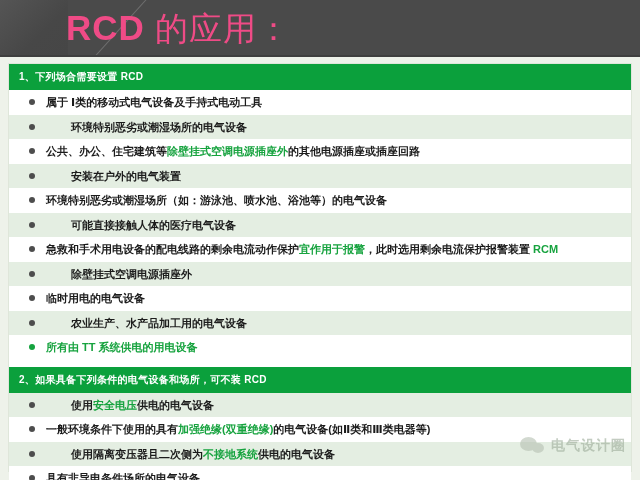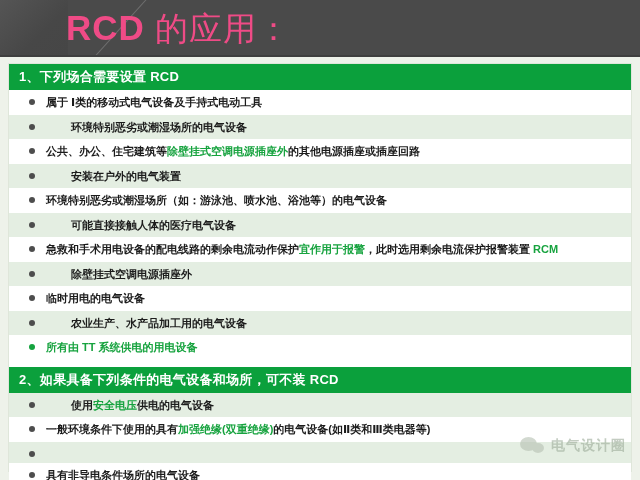--- a/index.html
+++ b/index.html
@@ -81,21 +81,21 @@
   }
 
   
   .sec-bar {
     height: 26px;
     background: #0ba03c;
     display: flex;
     align-items: center;
     padding-left: 10px;
     color: #ffffff;
-    font-size: 13px;
+    font-size: 10px;
     font-weight: 700;
     letter-spacing: .3px;
     white-space: nowrap;
   }
   .sec-bar.second { margin-top: 2px; }
 
   
   .rows { width: 100%; }
   .row {
     display: flex;
@@ -224,20 +224,21 @@
           <div class="row alt">
             <span class="bullet"></span>
             <span class="row-text"><span>使用</span><span class="hl">安全电压</span><span>供电的电气设备</span></span>
           </div>
           <div class="row plain">
             <span class="bullet"></span>
             <span class="row-text"><span>一般环境条件下使用的具有</span><span class="hl">加强绝缘(双重绝缘)</span><span>的电气设备(如Ⅱ类和Ⅲ类电器等)</span></span>
           </div>
           <div class="row alt">
             <span class="bullet"></span>
+            <span class="row-text"><span>使用隔离变压器且二次侧为</span><span class="hl">不接地系统</span><span>供电的电气设备</span></span>
           </div>
           <div class="row plain">
             <span class="bullet"></span>
             <span class="row-text"><span>具有非导电条件场所的电气设备</span></span>
           </div>
         </div>
 
     </div>
 
     <div class="watermark">

